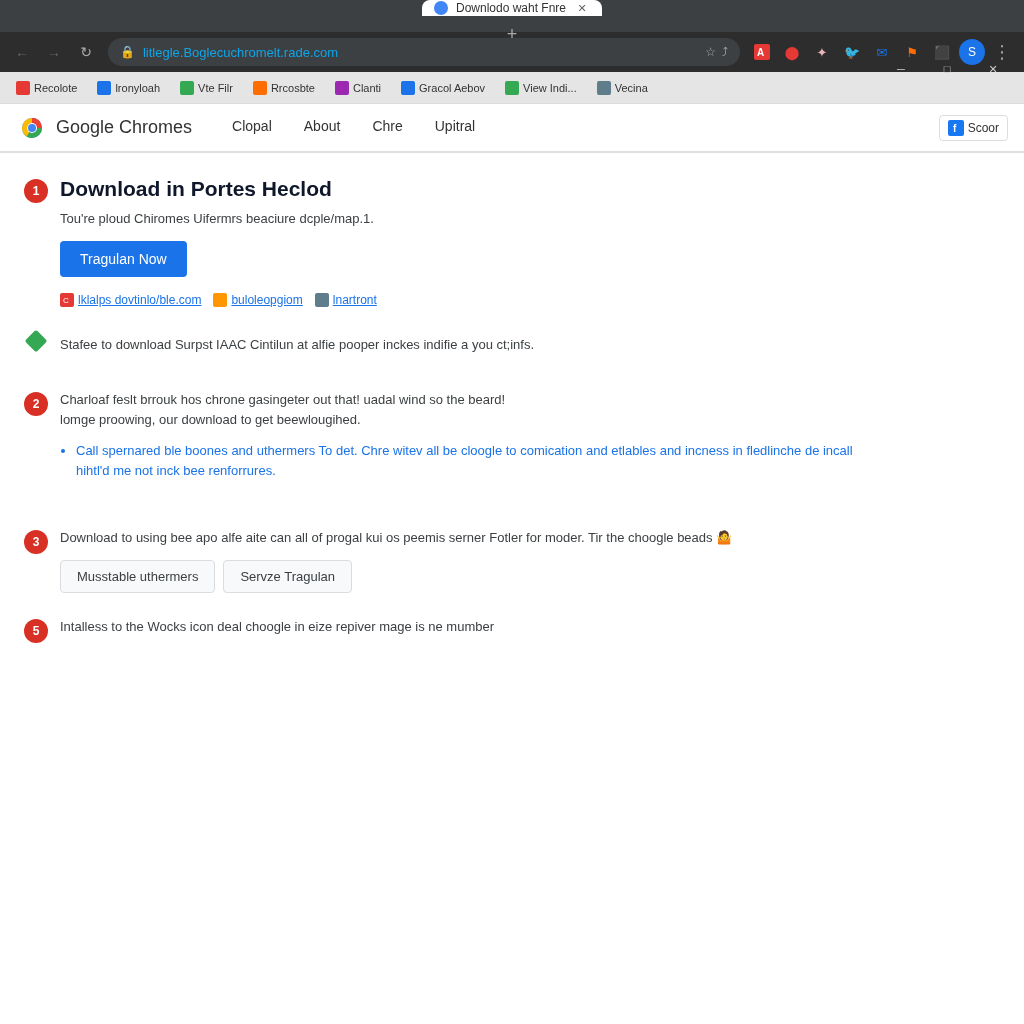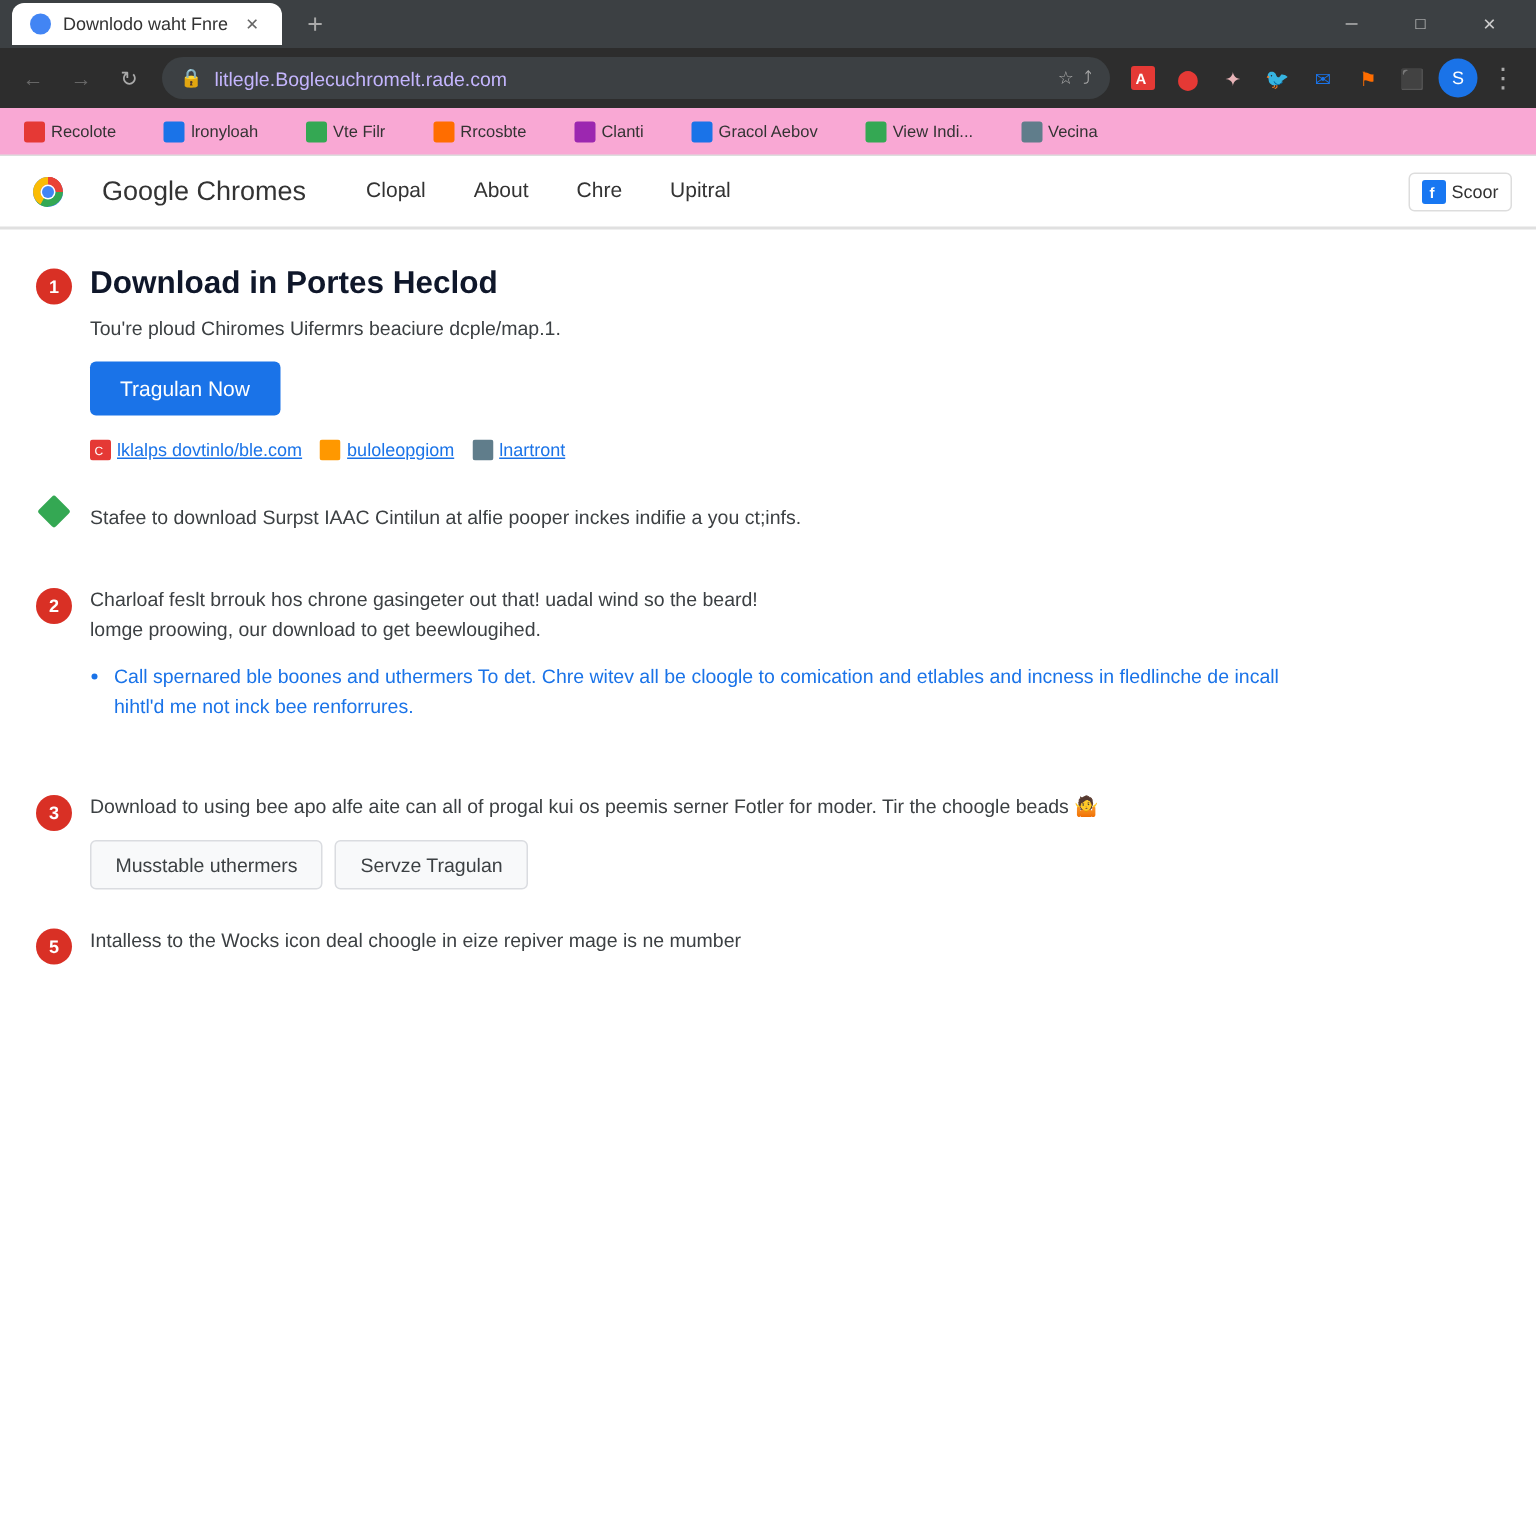--- a/index.html
+++ b/index.html
@@ -6,20 +6,21 @@
     body { font-family: Arial, sans-serif; font-size: 13px; background: #fff; overflow-x: hidden; }
 
     
     .titlebar {
       background: #3c4043;
       height: 32px;
       display: flex;
       align-items: center;
       padding: 0 8px;
       gap: 8px;
+      flex-direction: column;
     }
     .tab {
       background: #fff;
       height: 28px;
       display: flex;
       align-items: center;
       padding: 0 12px;
       border-radius: 8px 8px 0 0;
       font-size: 12px;
       color: #333;
@@ -97,21 +98,21 @@
       border-radius: 20px;
       height: 28px;
       display: flex;
       align-items: center;
       padding: 0 12px;
       gap: 8px;
       margin: 0 4px;
     }
     .address-text {
       font-size: 13px;
-      color: #c4b5fd;
+      color: #0ea5e9;
       flex: 1;
     }
     .address-icons {
       display: flex;
       gap: 6px;
       align-items: center;
     }
     .addr-icon {
       color: #aaa;
       font-size: 12px;
@@ -140,26 +141,26 @@
       display: flex;
       align-items: center;
       justify-content: center;
       color: white;
       font-size: 12px;
       cursor: pointer;
     }
 
     
     .bookmarks-bar {
-      background: #f9a8d4;
+      background: #e5e5e5;
       height: 32px;
       display: flex;
       align-items: center;
       padding: 0 8px;
-      gap: 16px;
+      gap: 4px;
       border-bottom: 1px solid #ddd;
       overflow: hidden;
     }
     .bookmark-item {
       display: flex;
       align-items: center;
       gap: 4px;
       padding: 4px 8px;
       border-radius: 4px;
       font-size: 11px;
@@ -180,21 +181,21 @@
       border-bottom: 1px solid #e0e0e0;
       height: 48px;
       display: flex;
       align-items: center;
       padding: 0 16px;
       gap: 0;
     }
     .chrome-logo {
       display: flex;
       align-items: center;
-      gap: 20px;
+      gap: 8px;
       margin-right: 24px;
     }
     .chrome-logo-text {
       font-size: 18px;
       font-weight: 400;
       color: #333;
     }
     .nav-item {
       padding: 0 16px;
       height: 55px;

